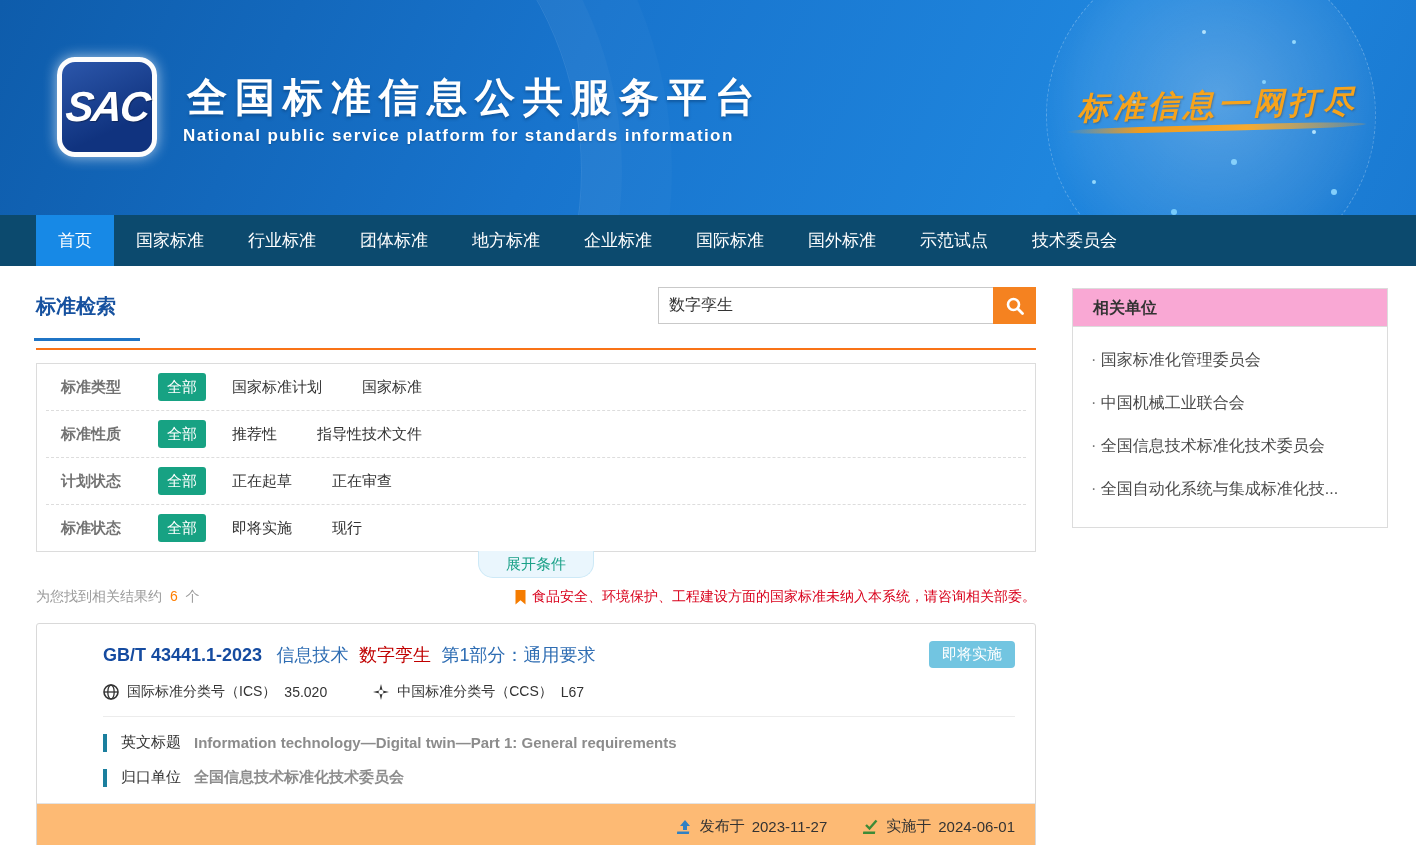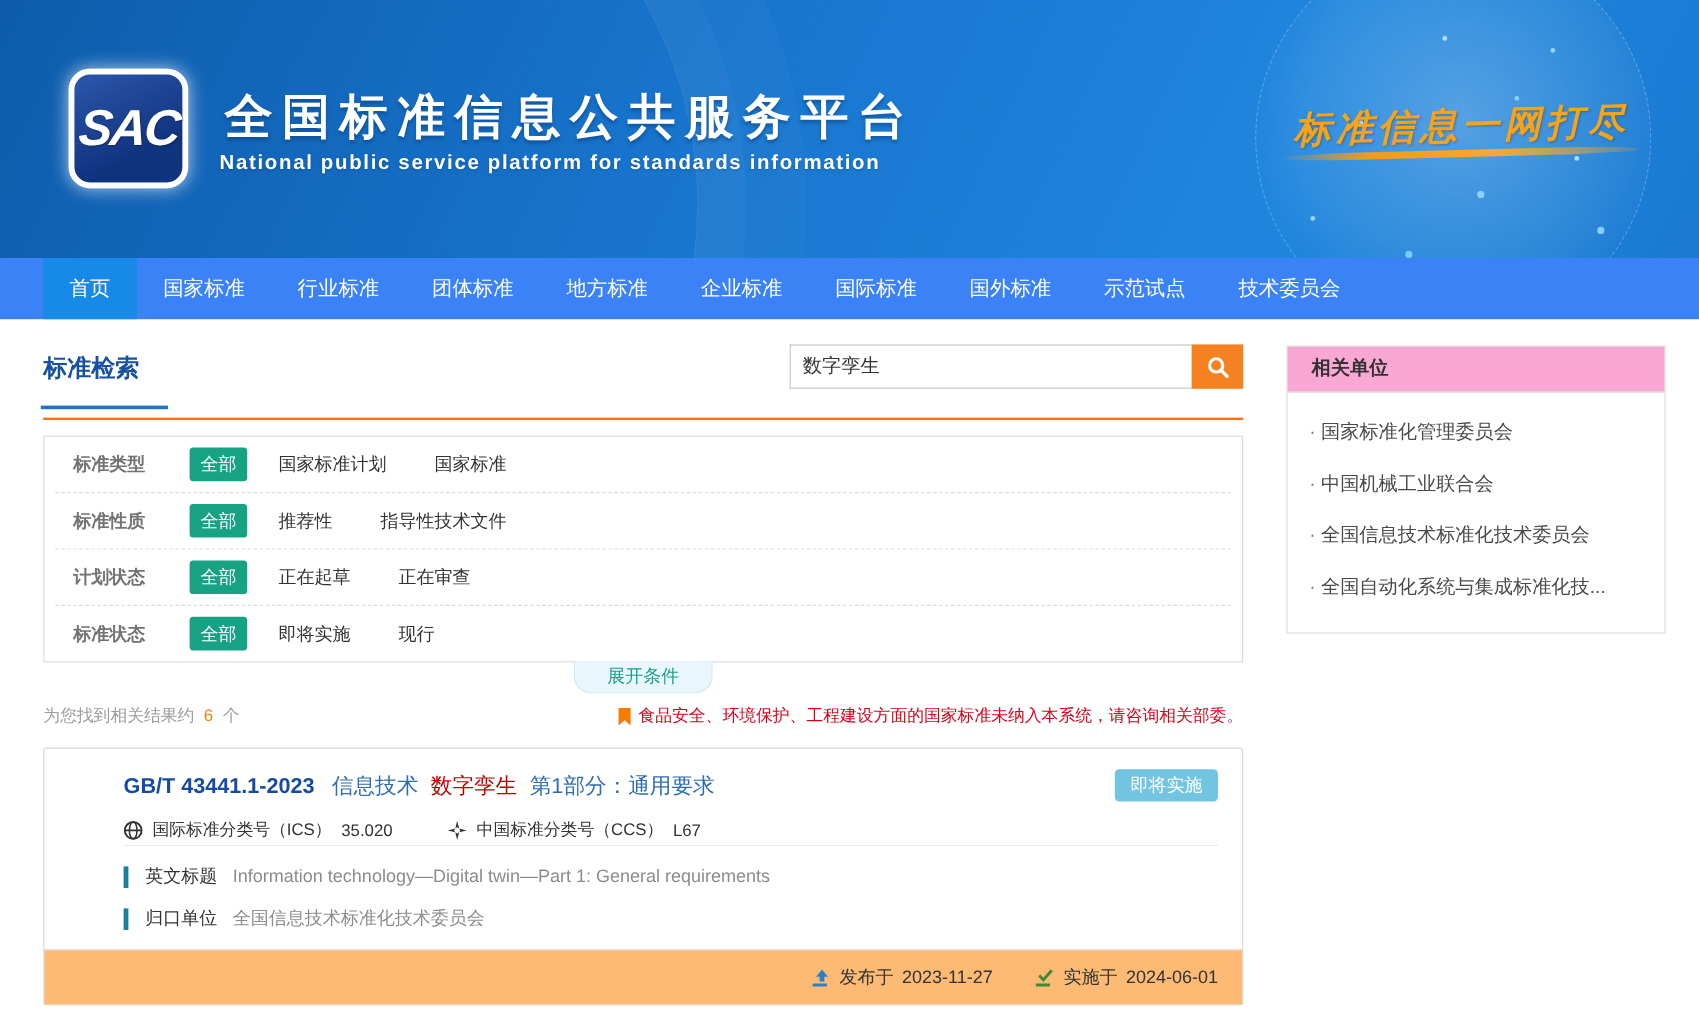--- a/index.html
+++ b/index.html
@@ -59,21 +59,21 @@
     letter-spacing:4px; transform:rotate(-1.5deg);
     text-shadow:1px 1px 2px rgba(60,30,0,.3);
   }
   .slogan-line{
     position:absolute; right:50px; top:125px; width:300px; height:6px;
     background:linear-gradient(90deg,rgba(240,155,29,0) 0%,#f09b1d 25%,#f6aa2e 60%,rgba(240,155,29,.2) 100%);
     border-radius:50% / 100%; transform:rotate(-1.5deg);
   }
 
   
-  .nav{ height:51px; background:#3b82f6; display:flex; padding-left:36px; }
+  .nav{ height:51px; background:#0c4a6e; display:flex; padding-left:36px; }
   .nav-item{
     color:#fff; font-size:17px; line-height:51px; padding:0 22px;
     cursor:pointer; white-space:nowrap; text-decoration:none;
   }
   .nav-item.active{ background:#1789e6; }
 
   
   .main{ display:flex; padding:0 28px 0 36px; }
   .col-left{ width:1000px; flex:none; }
   .col-right{ width:316px; flex:none; margin-left:36px; margin-top:22px; }
@@ -135,29 +135,29 @@
   .title-link{ text-decoration:none; cursor:pointer; }
   .std-code{ font-size:18px; font-weight:bold; color:#154ba0; margin-right:10px; }
   .std-title{ font-size:18px; color:#2e6db3; }
   .std-highlight{ font-size:18px; color:#c00000; margin:0 6px; }
   .status-badge{
     margin-left:auto; background:#72c5e1; color:#fff; font-size:15px;
     padding:4px 13px; border-radius:4px;
   }
   .card-meta{
     margin-top:15px; display:flex; align-items:center; color:#333; font-size:14px;
-    padding-bottom:3px; border-bottom:1px solid #ececec;
+    padding-bottom:15px; border-bottom:1px solid #ececec;
   }
   .meta-icon{ margin-right:8px; display:inline-flex; }
   .meta-label{ margin-right:8px; }
   .meta-gap{ width:46px; }
   .info-row{ display:flex; align-items:center; margin:16px 0; font-size:15px; }
   .bar{ width:4px; height:18px; background:#1b7f9e; margin-right:14px; }
   .info-label{ color:#333; margin-right:13px; white-space:nowrap; }
-  .info-value{ color:#8c8c8c; }
+  .info-value{ color:#8c8c8c;font-weight:bold; }
   .card-footer{
     background:#fdba74; border-top:1px solid #e3e3e3; height:46px; margin-top:4px;
     display:flex; align-items:center; justify-content:flex-end; padding-right:20px;
     gap:36px; font-size:15px; color:#333;
   }
   .date-item{ display:flex; align-items:center; gap:7px; }
 
   
   .side-box{ border:1px solid #dcdcdc; }
   .side-header{

